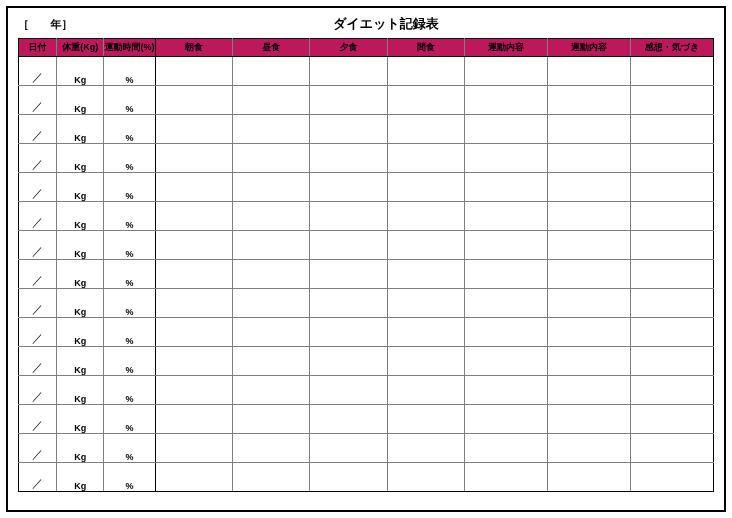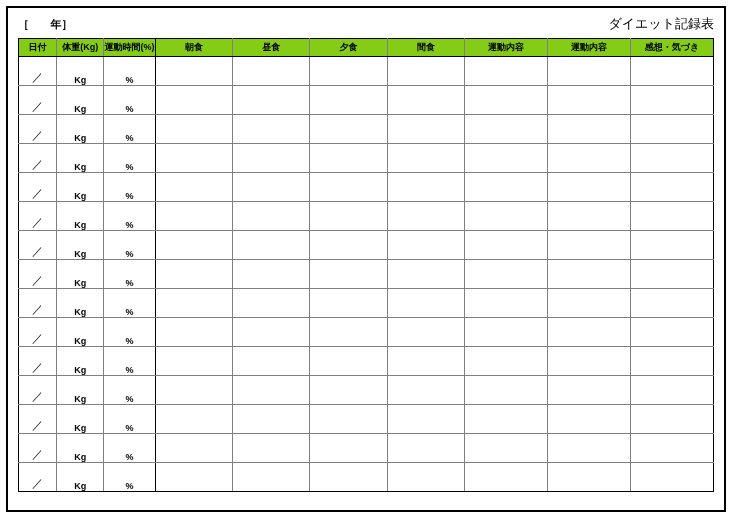--- a/index.html
+++ b/index.html
@@ -27,23 +27,23 @@
     height: 20px;
     margin-bottom: 4px;
   }
   .year-box {
     font-size: 11px;
     font-weight: bold;
     width: 80px;
   }
   .title {
     flex: 1;
-    text-align: right;
+    text-align: center;
     font-size: 13px;
-    font-weight: normal;
+    font-weight: bold;
     margin-left: -40px;
   }
   table.sheet {
     border-collapse: collapse;
     width: 100%;
     table-layout: fixed;
   }
   table.sheet th, table.sheet td {
     border: 1px solid #7f7f7f;
     padding: 0;
@@ -51,21 +51,21 @@
     height: 29px;
   }
   table.sheet thead th {
     border-top: 1.5px solid #000;
     border-bottom: 1.5px solid #000;
     height: 18px;
     vertical-align: middle;
     text-align: center;
     font-weight: bold;
     font-size: 9px;
-    background: #84cc16;
+    background: #be185d;
   }
   
   table.sheet thead th:first-child,
   table.sheet tbody td:first-child { border-left: 1.5px solid #000; }
   table.sheet thead th:last-child,
   table.sheet tbody td:last-child { border-right: 1.5px solid #000; }
   table.sheet tbody tr:last-child td { border-bottom: 1.5px solid #000; }
   
   table.sheet thead th:nth-child(3),
   table.sheet tbody td:nth-child(3) { border-right: 1.5px solid #000; }

